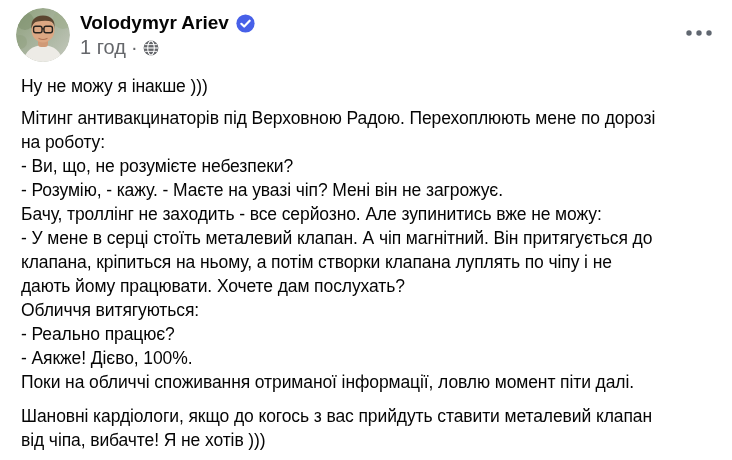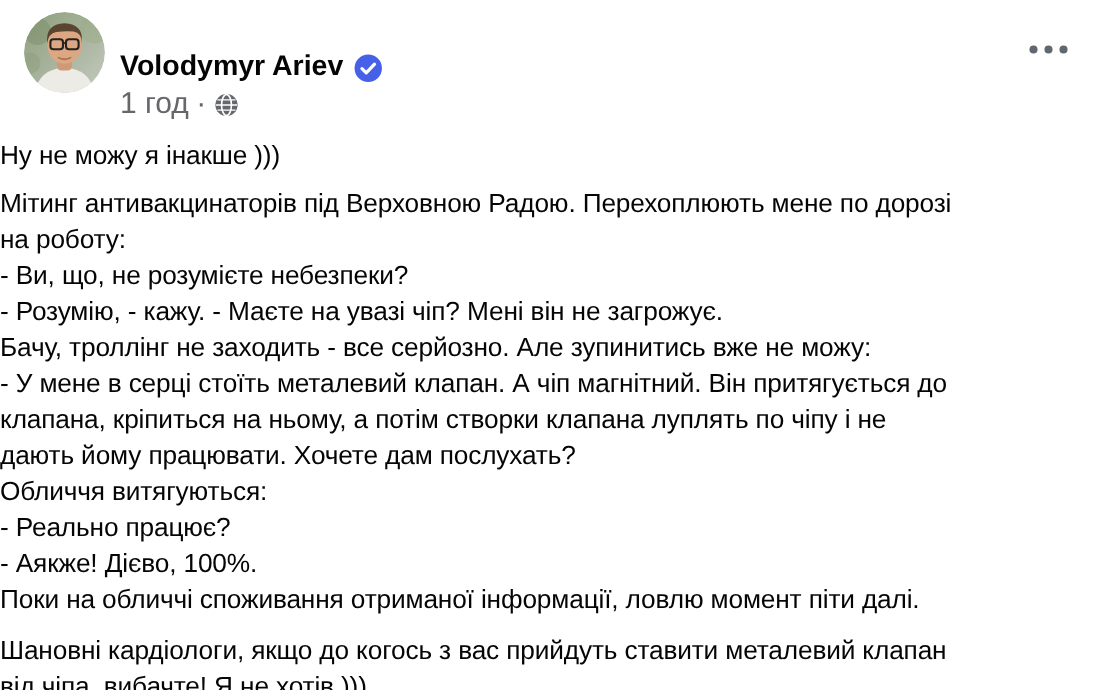--- a/index.html
+++ b/index.html
@@ -19,21 +19,21 @@
     -webkit-font-smoothing: antialiased;
   }
   .post { width: 732px; height: 460px; background: var(--background); }
 
   .header { position: relative; display: flex; align-items: flex-start; padding: 8px 16px 0 16px; }
   .avatar {
     width: 54px; height: 54px; border-radius: 50%; overflow: hidden;
     flex: 0 0 54px; display: block; cursor: pointer;
   }
   .avatar svg { display: block; }
-  .header-info { margin-left: 10px; padding-top: 3px; margin-top: 22px; }
+  .header-info { margin-left: 10px; padding-top: 3px; }
   .name-row { display: flex; align-items: center; gap: 7px; }
   .author {
     font-size: 19px; font-weight: 700; color: var(--text-primary);
     line-height: 24px; cursor: pointer;
   }
   .badge { width: 19px; height: 19px; display: inline-flex; margin-top: 1px; }
   .badge circle { fill: var(--verified-badge); }
   .meta-row {
     display: flex; align-items: center; gap: 5px; margin-top: 2px;
     font-size: 20px; color: var(--text-secondary); line-height: 20px;
@@ -43,21 +43,21 @@
   .globe { width: 16px; height: 16px; display: inline-flex; margin-top: 1px; }
   .globe .globe-body { fill: var(--icon-gray); }
 
   .more {
     position: absolute; right: 14px; top: 22px;
     background: none; border: none; padding: 8px 6px; cursor: pointer;
     display: flex; align-items: center;
   }
   .more circle { fill: var(--dots-gray); }
 
-  .body { padding: 12px 16px 0 0; }
+  .body { padding: 12px 16px 0 21px; }
   .body p {
     margin: 0 0 8px 0;
     font-size: 17.5px; line-height: 24px;
     color: var(--text-primary);
     white-space: pre-line;
     letter-spacing: -0.1px;
   }
   .body p.para-3 { margin-top: 10px; margin-bottom: 0; }
 </style>
 </head>

